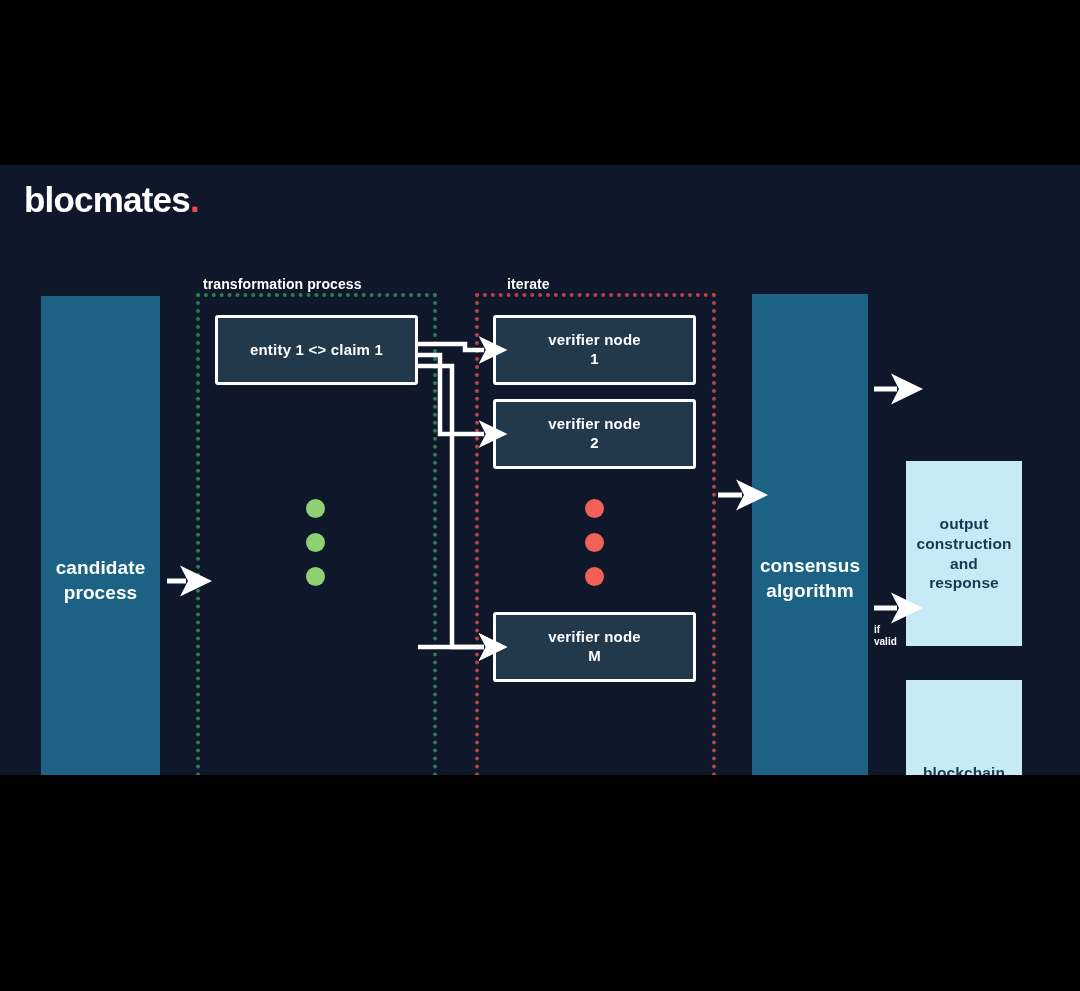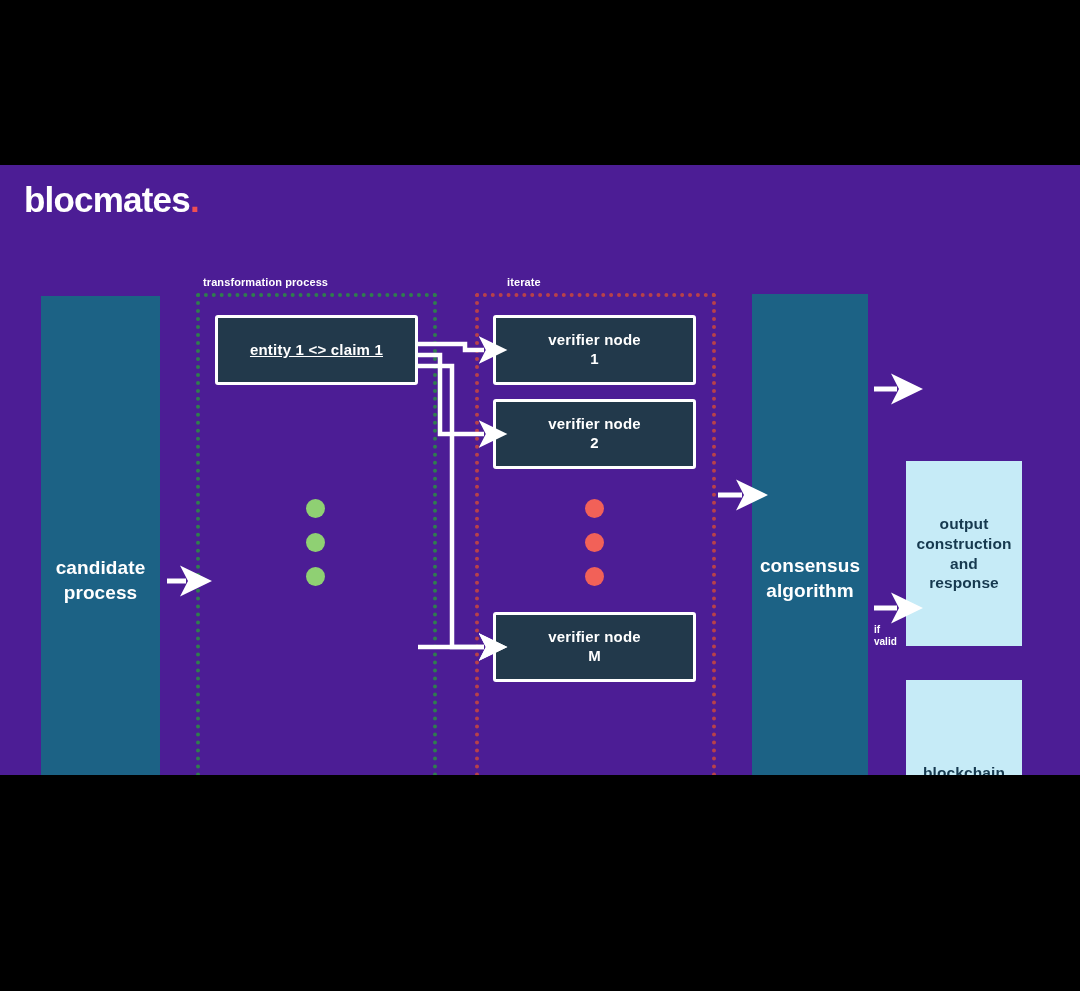--- a/index.html
+++ b/index.html
@@ -22,21 +22,21 @@
     width: 1080px;
     height: 991px;
     background: #000000;
   }
   #canvas {
     position: absolute;
     left: 0;
     top: 165px;
     width: 1080px;
     height: 610px;
-    background: #4c1d95;
+    background: #0f172a;
     overflow: hidden;
   }
 
   
   #brand {
     position: absolute;
     left: 24px;
     top: 17px;
     font-size: 35px;
     font-weight: 700;
@@ -64,21 +64,21 @@
   }
   #frame-iterate {
     left: 475px;
     top: 128px;
     width: 241px;
     height: 572px;
     border-color: #b8414a;
   }
   .group-label {
     position: absolute;
-    font-size: 11px;
+    font-size: 14px;
     font-weight: 700;
     color: #ffffff;
     letter-spacing: 0.1px;
     white-space: nowrap;
   }
   #label-transform { left: 203px; top: 111px; }
   #label-iterate   { left: 479px; top: 111px; margin-left: 28px; }
 
   
   .block {
@@ -140,21 +140,21 @@
     color: #ffffff;
     display: flex;
     align-items: center;
     justify-content: center;
     text-align: center;
     font-size: 15px;
     font-weight: 700;
     line-height: 1.25;
     letter-spacing: 0.2px;
   }
-  #node-e1 { left: 215px; top: 150px; width: 203px; height: 70px; text-decoration: underline; }
+  #node-e1 { left: 215px; top: 150px; width: 203px; height: 70px; }
   #node-e2 { left: 215px; top: 234px; width: 203px; height: 70px; }
   #node-eN { left: 215px; top: 447px; width: 203px; height: 70px; }
   #node-v1 { left: 493px; top: 150px; width: 203px; height: 70px; }
   #node-v2 { left: 493px; top: 234px; width: 203px; height: 70px; }
   #node-vM { left: 493px; top: 447px; width: 203px; height: 70px; }
 
   
   .dots {
     position: absolute;
     display: flex;

